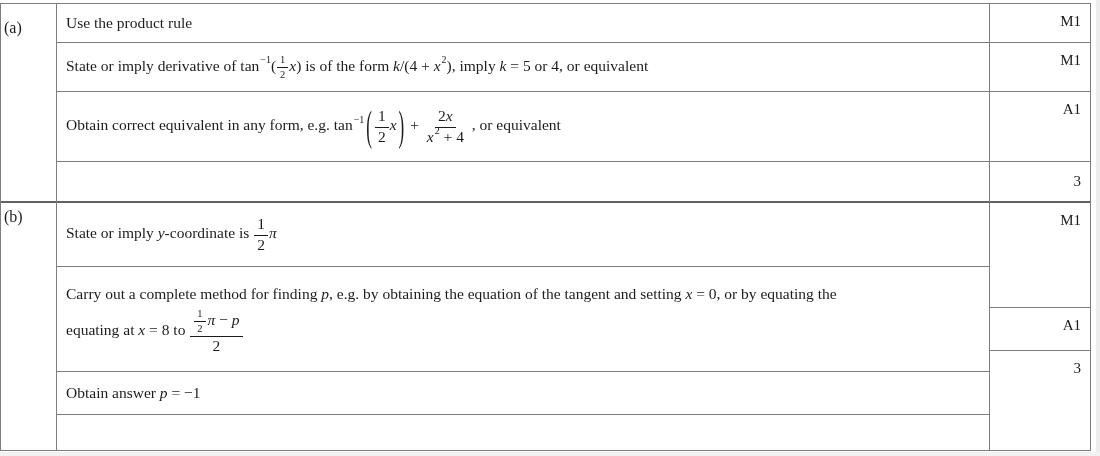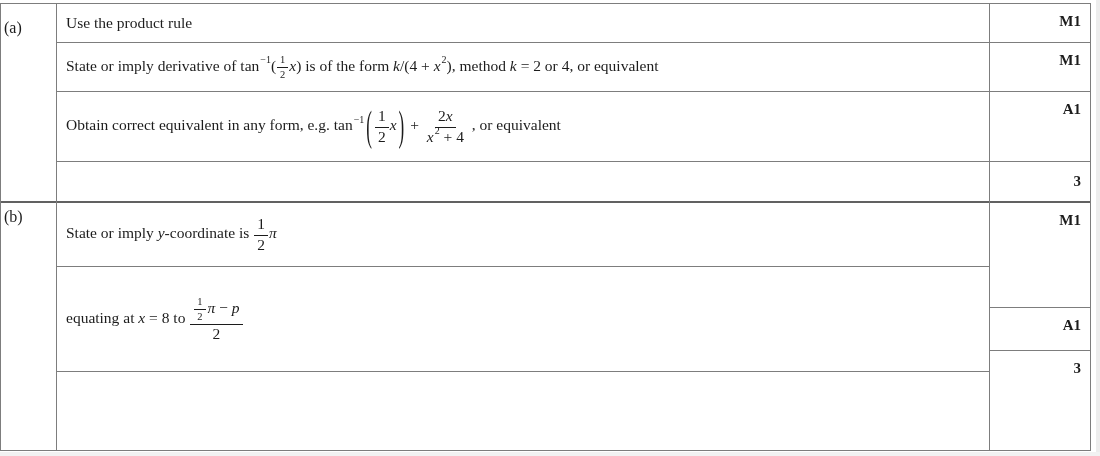--- a/index.html
+++ b/index.html
@@ -32,21 +32,21 @@
   .ccell {
     width:100%;
     display:flex; align-items:center;
     padding:0 10px 0 9px;
     font-size:15.5px;
     border-bottom:1px solid #7d7d7d;
   }
   .ccell.multi { flex-direction:column; align-items:flex-start; justify-content:center; }
   .mcell {
     width:100%;
-    font-size:15px; font-weight:bold;
+    font-size:15px; font-weight:normal;
     text-align:right;
     padding:9px 9px 0 0;
     border-bottom:1px solid #7d7d7d;
   }
   .mcell.total { display:flex; align-items:center; justify-content:flex-end; padding:0 9px 0 0; }
 
   .r1 { height:39px; }
   .r2 { height:49px; }
   .r3 { height:70px; }
   .r4 { height:41px; border-bottom:2px solid #616161; }
@@ -96,47 +96,51 @@
   </div>
 
   <div class="col col-content">
     <div class="ccell r1">
       <div class="mline"><span>Use the product rule</span></div>
     </div>
     <div class="ccell r2">
       <div class="mline"><span>State or imply derivative of tan</span><sup>−1</sup><span>(</span><span class="frac sm">
             <span class="fn"><span>1</span></span>
             <span class="fd"><span>2</span></span>
-          </span><span class="it">x</span><span>) is of the form </span><span class="it">k</span><span>/(4 + </span><span class="it">x</span><sup>2</sup><span>), method </span><span class="it">k</span><span> = 2 or 4, or equivalent</span></div>
+          </span><span class="it">x</span><span>) is of the form </span><span class="it">k</span><span>/(4 + </span><span class="it">x</span><sup>2</sup><span>), imply </span><span class="it">k</span><span> = 5 or 4, or equivalent</span></div>
     </div>
     <div class="ccell r3">
       <div class="mline"><span>Obtain correct equivalent in any form, e.g.  tan</span><sup>−1</sup><span class="bigp">(</span><span class="frac df">
             <span class="fn"><span>1</span></span>
             <span class="fd"><span>2</span></span>
           </span><span class="it">x</span><span class="bigp">)</span><span> + </span><span class="frac df">
             <span class="fn"><span>2</span><span class="it">x</span></span>
             <span class="fd"><span class="it">x</span><sup>2</sup><span> + 4</span></span>
           </span><span> , or equivalent</span></div>
     </div>
     <div class="ccell r4"></div>
 
     <div class="ccell r5">
       <div class="mline"><span>State or imply </span><span class="it">y</span><span>-coordinate is </span><span class="frac df">
             <span class="fn"><span>1</span></span>
             <span class="fd"><span>2</span></span>
           </span><span class="it">π</span></div>
     </div>
     <div class="ccell r6 multi">
+      <div class="mline"><span>Carry out a complete method for finding </span><span class="it">p</span><span>, e.g. by obtaining the equation of the tangent and setting </span><span class="it">x</span><span> = 0, or by equating the</span></div>
       <div class="mline"><span>equating at </span><span class="it">x</span><span> = 8 to </span><span class="frac df">
             <span class="fn"><span class="frac sm">
                 <span class="fn"><span>1</span></span>
                 <span class="fd"><span>2</span></span>
               </span><span class="it">π</span><span> − </span><span class="it">p</span></span>
             <span class="fd"><span>2</span></span>
           </span></div>
+    </div>
+    <div class="ccell r7">
+      <div class="mline"><span>Obtain answer </span><span class="it">p</span><span> = −1</span></div>
     </div>
     <div class="ccell r8"></div>
   </div>
 
   <div class="col col-marks">
     <div class="mcell r1">M1</div>
     <div class="mcell r2">M1</div>
     <div class="mcell r3">A1</div>
     <div class="mcell total r4">
       <span>3</span>

